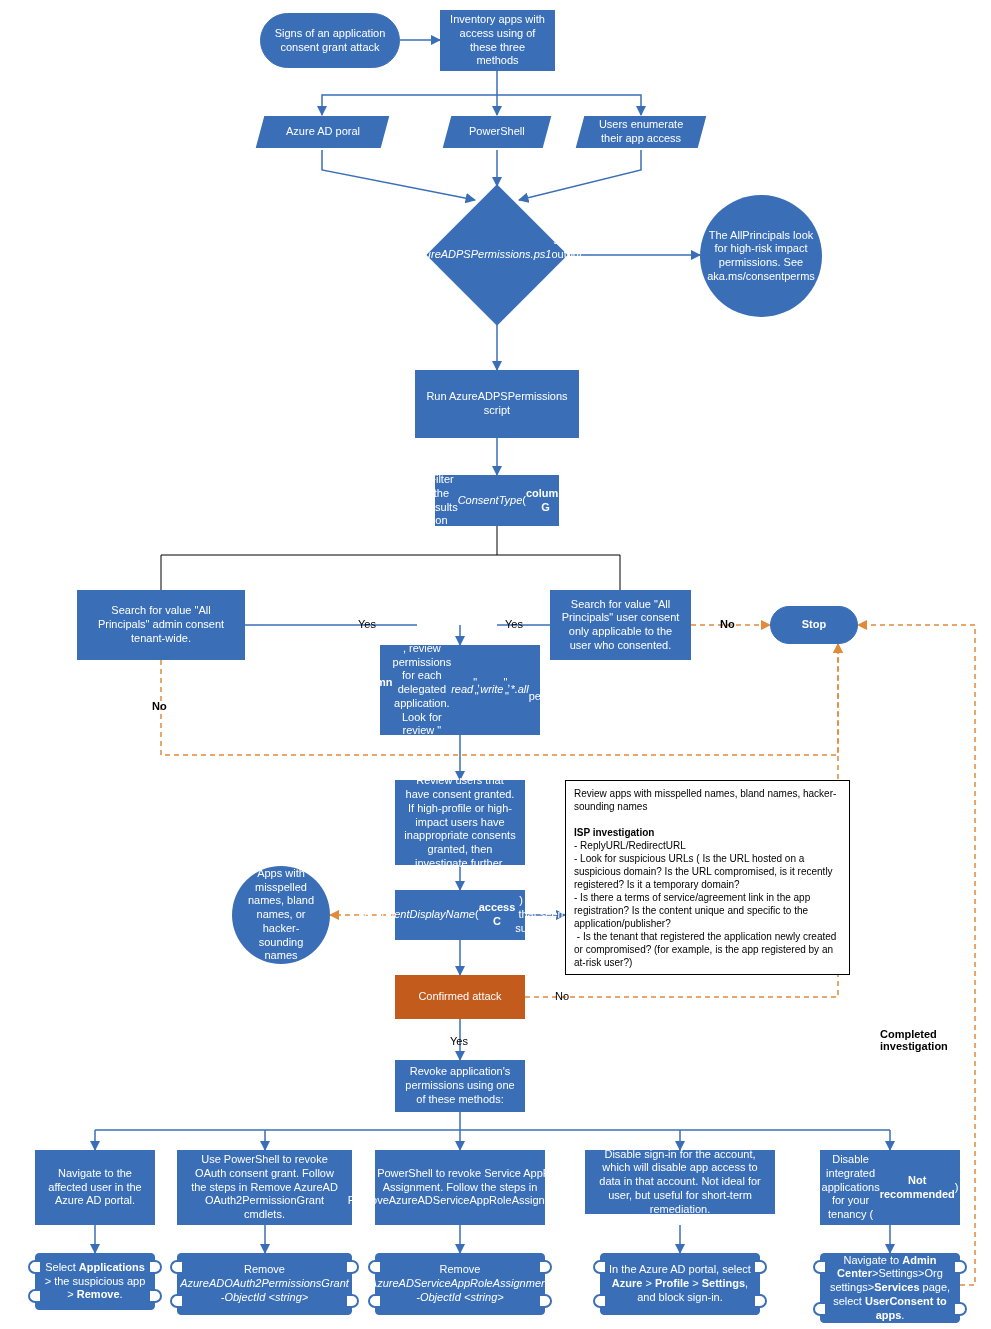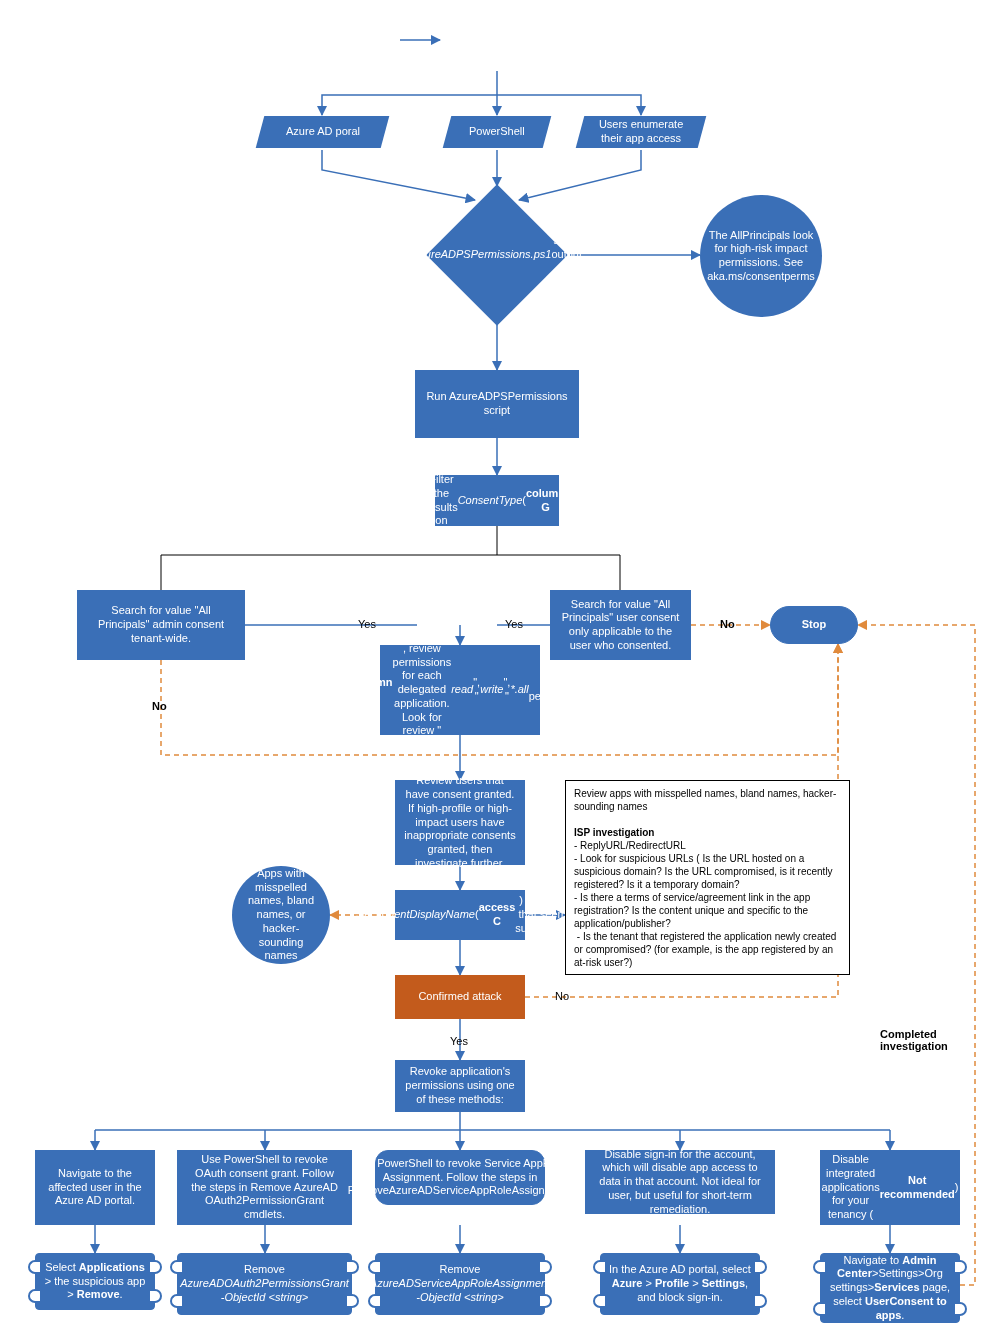--- a/index.html
+++ b/index.html
@@ -219,20 +219,22 @@
 
     <path d="M95,1225 L95,1253" stroke="#3a6fb7" stroke-width="1.5" fill="none" marker-end="url(#arr-blue)"></path>
     <path d="M265,1225 L265,1253" stroke="#3a6fb7" stroke-width="1.5" fill="none" marker-end="url(#arr-blue)"></path>
     <path d="M460,1225 L460,1253" stroke="#3a6fb7" stroke-width="1.5" fill="none" marker-end="url(#arr-blue)"></path>
     <path d="M680,1225 L680,1253" stroke="#3a6fb7" stroke-width="1.5" fill="none" marker-end="url(#arr-blue)"></path>
     <path d="M890,1225 L890,1253" stroke="#3a6fb7" stroke-width="1.5" fill="none" marker-end="url(#arr-blue)"></path>
 
     <path d="M960,1285 L975,1285 L975,625 L858,625" stroke="#e08a3c" stroke-width="1.5" stroke-dasharray="5,4" fill="none" marker-end="url(#arr-orange)"></path>
   </svg>
 
+  <div class="box pill" style="left:260px; top:13px; width:140px; height:55px;">Signs of an application consent grant attack</div>
+  <div class="box" style="left:440px; top:10px; width:115px; height:61px;">Inventory apps with access using of these three methods</div>
 
   <div class="parallel" style="left:260px; top:116px; width:125px; height:32px;">
       <span>Azure AD poral</span>
     </div>
   <div class="parallel" style="left:447px; top:116px; width:100px; height:32px;">
       <span>PowerShell</span>
     </div>
   <div class="parallel" style="left:580px; top:116px; width:122px; height:32px;">
       <span>Users enumerate their app access</span>
     </div>
@@ -261,21 +263,21 @@
   <div class="box" style="left:395px; top:890px; width:130px; height:50px;">Check <i>ClientDisplayName</i> (<b>access C</b>) for apps that seem suspicious.</div>
 
   <div class="notebox" style="left:565px; top:780px; width:285px; height:195px;">Review apps with misspelled names, bland names, hacker-sounding names<br><br><b>ISP investigation</b><br>- ReplyURL/RedirectURL<br>- Look for suspicious URLs ( Is the URL hosted on a suspicious domain? Is the URL compromised, is it recently registered? Is it a temporary domain?<br>- Is there a terms of service/agreement link in the app registration? Is the content unique and specific to the application/publisher?<br>&nbsp;- Is the tenant that registered the application newly created or compromised? (for example, is the app registered by an at-risk user?)</div>
 
   <div class="box" style="left:395px; top:1060px; width:130px; height:52px;">Revoke application's permissions using one of these methods:</div>
 
   <div class="box orangebox" style="left:395px; top:975px; width:130px; height:44px;">Confirmed attack</div>
 
   <div class="box" style="left:35px; top:1150px; width:120px; height:75px;">Navigate to the affected user in the Azure AD portal.</div>
   <div class="box" style="left:177px; top:1150px; width:175px; height:75px;">Use PowerShell to revoke OAuth consent grant. Follow the steps in Remove AzureAD OAuth2PermissionGrant cmdlets.</div>
-  <div class="box" style="left:375px; top:1150px; width:170px; height:55px;border-radius:13px;">Use PowerShell to  revoke Service AppRole Assignment. Follow the steps in RemoveAzureADServiceAppRoleAssignment.</div>
+  <div class="box" style="left:375px; top:1150px; width:170px; height:75px;">Use PowerShell to  revoke Service AppRole Assignment. Follow the steps in RemoveAzureADServiceAppRoleAssignment.</div>
   <div class="box" style="left:585px; top:1150px; width:190px; height:64px;">Disable sign-in for the account, which will disable app access to data in that account. Not ideal for user, but useful for short-term remediation.</div>
   <div class="box" style="left:820px; top:1150px; width:140px; height:75px;">Disable integrated applications for your tenancy (<b>Not recommended</b>)</div>
 
   <div class="memory-slot" style="left:35px; top:1253px; width:120px; height:57px;">
       <span class="rtab1"></span>
       <span class="rtab2"></span>
       <span>Select <b>Applications</b> &gt; the suspicious app &gt; <b>Remove</b>.</span>
     </div>
   <div class="memory-slot" style="left:177px; top:1253px; width:175px; height:62px;">
       <span class="rtab1"></span>

